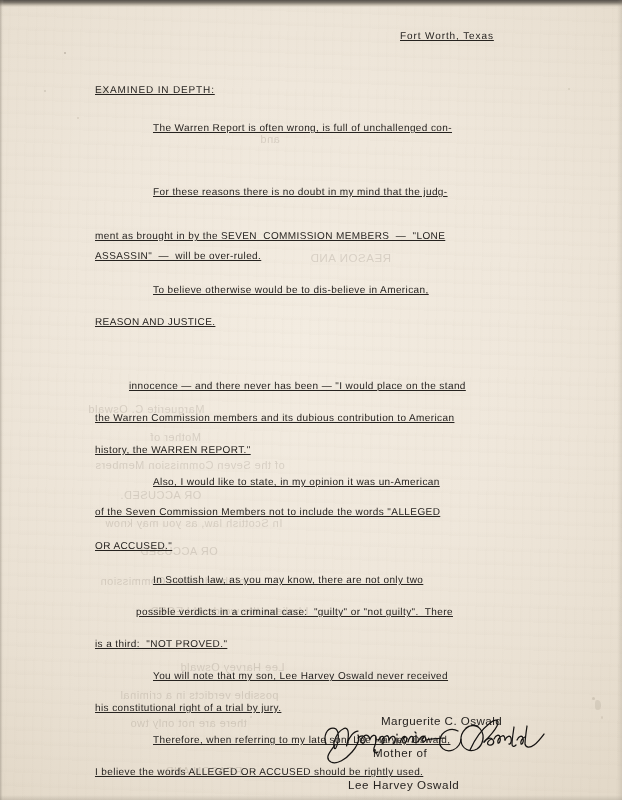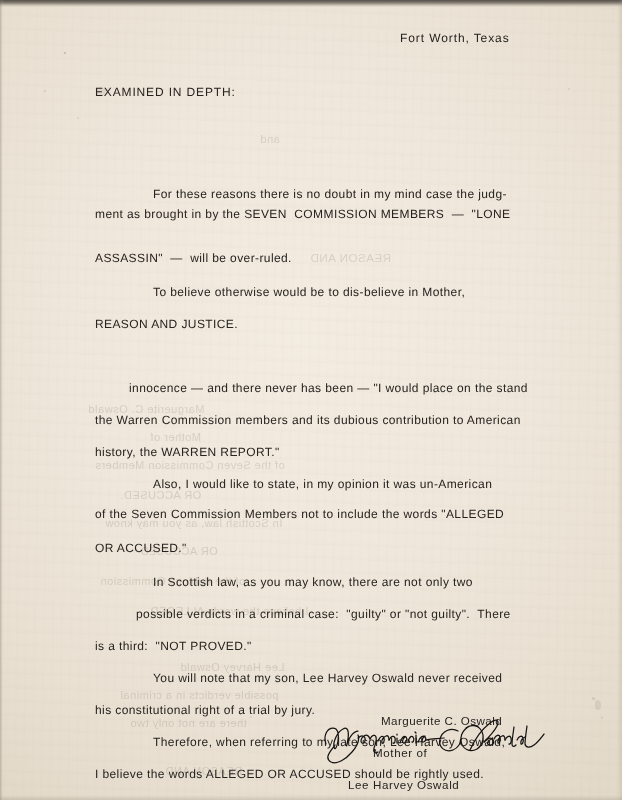--- a/index.html
+++ b/index.html
@@ -55,25 +55,26 @@
     position: absolute;
     right: 0; top: 0; bottom: 0;
     width: 5px;
     background: linear-gradient(270deg, rgba(150,142,128,0.22) 0%, rgba(236,228,216,0) 100%);
   }
 
   
   .doc-text {
     position: absolute;
     color: #262320;
-    font-size: 12px;
+    font-size: 10px;
     letter-spacing: 0.35px;
     white-space: pre;
     line-height: 1;
     text-rendering: geometricPrecision;
+    text-decoration: underline;
   }
   .dateline {
     left: 400px;
     top: 32px;
     letter-spacing: 0.9px;
   }
   .heading {
     left: 95px;
     top: 86px;
     letter-spacing: 0.85px;
@@ -150,26 +151,27 @@
   <div class="verso" style="left:180px; top:662px; font-size:11px;">Lee Harvey Oswald</div>
   <div class="verso" style="left:120px; top:690px; font-size:11px;">possible verdicts in a criminal</div>
   <div class="verso" style="left:130px; top:718px; font-size:11px;">there are not only two</div>
   <div class="verso" style="left:165px; top:766px; font-size:11px;">REASON AND</div>
   <div class="verso" style="left:260px; top:134px; font-size:11px;">and</div>
 
   <div class="doc-text dateline">Fort Worth, Texas</div>
 
   <div class="doc-text heading">EXAMINED IN DEPTH:</div>
 
-
-  <div class="doc-text body-line indent" style="top:188px;">For these reasons there is no doubt in my mind case the judg-</div>
-  <div class="doc-text body-line" style="top:208px;">ment as brought in by the SEVEN  COMMISSION MEMBERS  —  "LONE</div>
+  <div class="doc-text body-line indent" style="top:124px;">The Warren Report is often wrong, is full of unchallenged con-</div>
+
+  <div class="doc-text body-line indent" style="top:188px;">For these reasons there is no doubt in my mind that the judg-</div>
+  <div class="doc-text body-line" style="top:232px;">ment as brought in by the SEVEN  COMMISSION MEMBERS  —  "LONE</div>
   <div class="doc-text body-line" style="top:252px;">ASSASSIN"  —  will be over-ruled.</div>
 
-  <div class="doc-text body-line indent" style="top:286px;">To believe otherwise would be to dis-believe in Mother,</div>
+  <div class="doc-text body-line indent" style="top:286px;">To believe otherwise would be to dis-believe in American,</div>
   <div class="doc-text body-line" style="top:318px;">REASON AND JUSTICE.</div>
 
   <div class="doc-text body-line" style="top:382px;margin-left:34px;">innocence — and there never has been — "I would place on the stand</div>
   <div class="doc-text body-line" style="top:414px;">the Warren Commission members and its dubious contribution to American</div>
   <div class="doc-text body-line" style="top:446px;">history, the WARREN REPORT."</div>
 
   <div class="doc-text body-line indent" style="top:478px;">Also, I would like to state, in my opinion it was un-American</div>
   <div class="doc-text body-line" style="top:508px;">of the Seven Commission Members not to include the words "ALLEGED</div>
   <div class="doc-text body-line" style="top:542px;">OR ACCUSED."</div>
 

